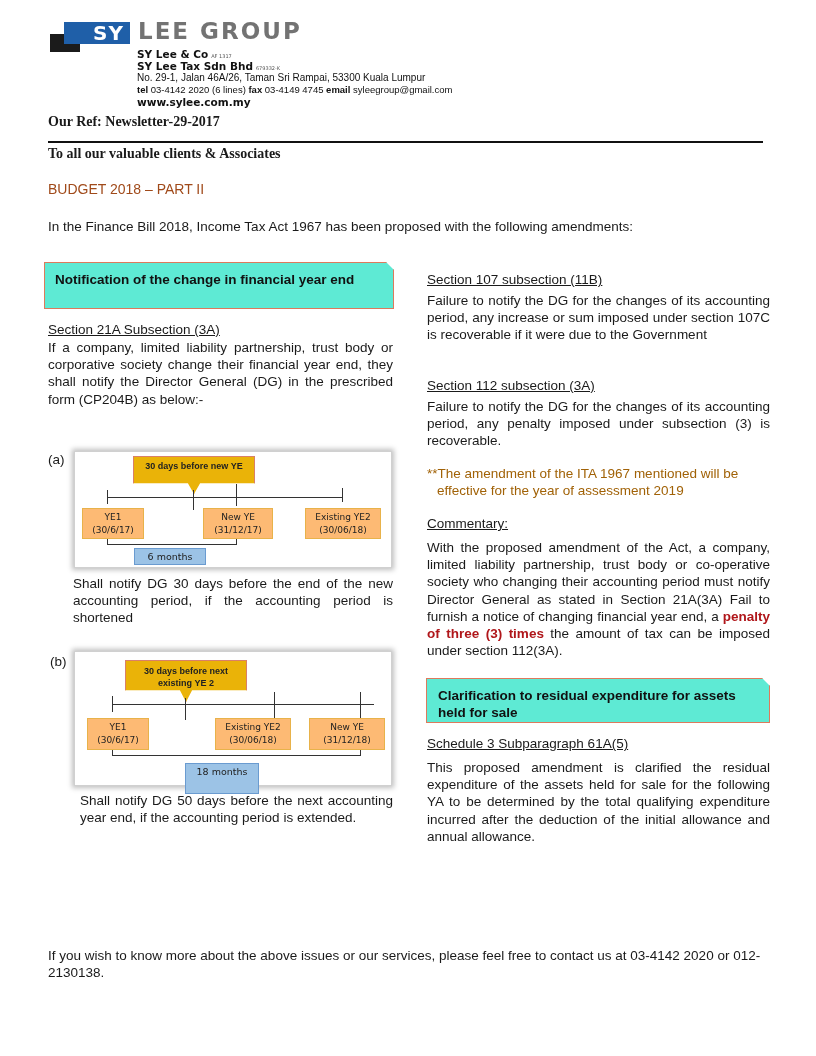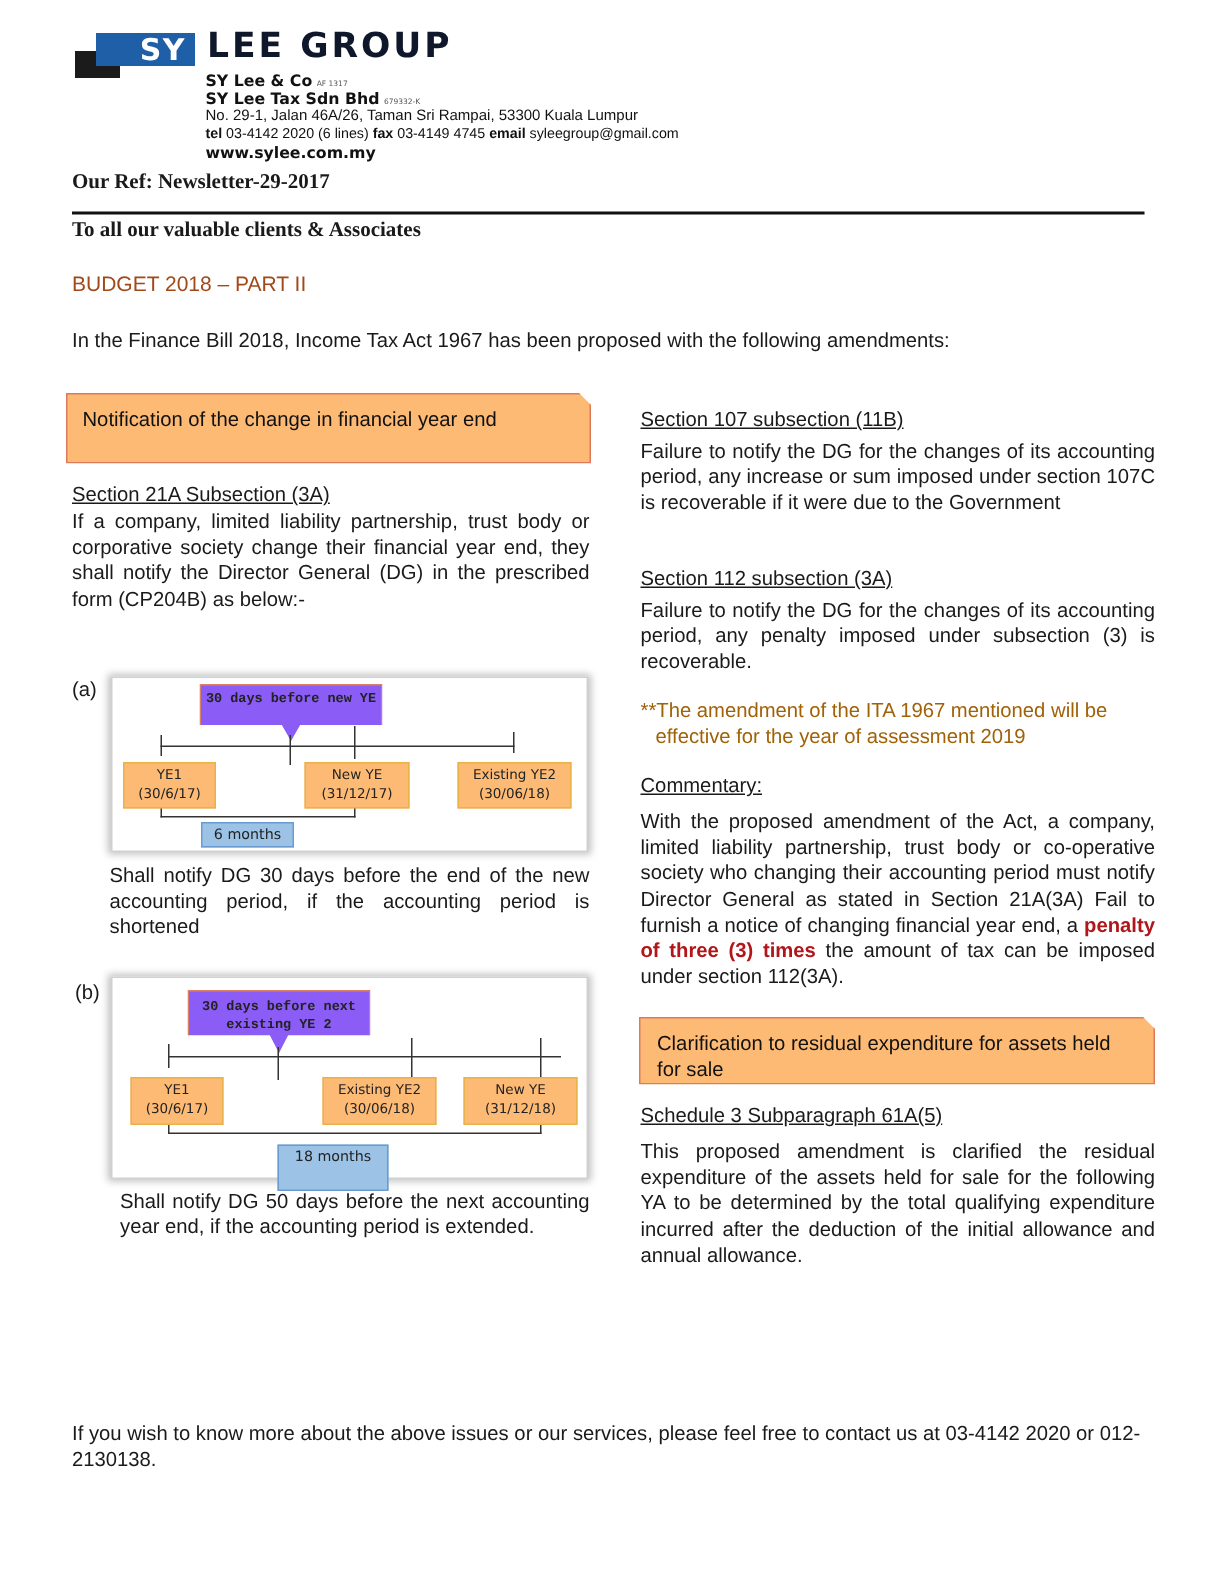--- a/index.html
+++ b/index.html
@@ -6,55 +6,55 @@
   html, body { width: 816px; height: 1056px; background: #ffffff; }
   body { position: relative; font-family: "Liberation Sans", sans-serif; color: #1a1a1a; overflow: hidden; }
 
   
   .logo { position: absolute; left: 50px; top: 22px; width: 82px; height: 30px; }
   .logo .shadow { position: absolute; left: 0; top: 12px; width: 30px; height: 18px; background: #1b1b1b; }
   .logo .blue { position: absolute; left: 14px; top: 0; width: 66px; height: 22px; background: #1f5fa8;
     color: #fff; font-family: "DejaVu Sans", sans-serif; font-weight: bold; font-size: 20px; line-height: 22px;
     text-align: right; padding-right: 6px; letter-spacing: 1px; }
   .brand { position: absolute; left: 138px; top: 18px; font-family: "DejaVu Sans", sans-serif; font-weight: bold;
-    font-size: 23px; letter-spacing: 2px; color: #0f172a; }
+    font-size: 23px; letter-spacing: 2px; color: #737373; }
   .lh-line { position: absolute; left: 137px; font-size: 10px; color: #111; white-space: nowrap; }
   .lh-co { font-family: "DejaVu Sans", sans-serif; font-weight: bold; font-size: 10.5px; }
   .lh-reg { font-size: 5px; color: #555; font-weight: normal; margin-left: 3px; }
   .lh-web { font-family: "DejaVu Sans", sans-serif; font-weight: bold; font-size: 10.5px; }
   .lh-b { font-weight: bold; }
 
   .ref { position: absolute; left: 48px; top: 114px; font-family: "Liberation Serif", serif; font-weight: bold; font-size: 14px; }
   .rule { position: absolute; left: 48px; top: 141px; width: 715px; height: 2px; background: #111; }
   .to { position: absolute; left: 48px; top: 146px; font-family: "Liberation Serif", serif; font-weight: bold; font-size: 14px; }
   .title { position: absolute; left: 48px; top: 181px; font-size: 14px; color: #a04a1a; }
   .intro { position: absolute; left: 48px; top: 219px; font-size: 13.5px; }
 
   
-  .hbox { position: absolute; background: #fdba74; border: 1px solid #dd7a5c;
-    box-shadow: 1px 2px 3px rgba(0,0,0,0.15); font-weight: normal; font-size: 13.5px; color: #111;
+  .hbox { position: absolute; background: #5eead4; border: 1px solid #dd7a5c;
+    box-shadow: 1px 2px 3px rgba(0,0,0,0.15); font-weight: bold; font-size: 13.5px; color: #111;
     clip-path: polygon(0 0, calc(100% - 8px) 0, 100% 8px, 100% 100%, 0 100%); }
   .hbox1 { left: 44px; top: 262px; width: 350px; height: 47px; padding: 9px 10px; }
   .hbox2 { left: 426px; top: 678px; width: 344px; height: 45px; padding: 8px 11px; line-height: 17px; }
 
   .u { text-decoration: underline; font-size: 13.5px; }
   .para { font-size: 13.5px; line-height: 17.2px; text-align: justify; }
 
   .left-sec { position: absolute; left: 48px; top: 322px; width: 345px; }
   .left-sec .para { margin-top: 2px; }
 
   .lbl { position: absolute; font-size: 13.5px; }
 
   
   .diag { position: absolute; background: #fff; border: 1px solid #d0d0d0;
     box-shadow: 0 0 5px 2px rgba(0,0,0,0.25); }
   .diagA { left: 74px; top: 451px; width: 318px; height: 117px; }
   .diagB { left: 74px; top: 651px; width: 318px; height: 135px; }
-  .callout { position: absolute; background: #8b5cf6; border: 1px solid #d98068; color: #222;
-    font-family: Liberation Mono, monospace; font-weight: bold; font-size: 9px; text-align: center; line-height: 12px;
+  .callout { position: absolute; background: #eab308; border: 1px solid #d98068; color: #222;
+    font-family: Liberation Sans, sans-serif; font-weight: bold; font-size: 9px; text-align: center; line-height: 12px;
     clip-path: polygon(0 0, 100% 0, 100% 72%, 55% 72%, 50% 100%, 45% 72%, 0 72%); }
   .tl { position: absolute; height: 1px; background: #333; }
   .tick { position: absolute; width: 1px; background: #333; }
   .ybox { position: absolute; background: #fdba74; border: 1px solid #e8b24a; color: #222;
     font-family: "DejaVu Sans", sans-serif; font-size: 9px; text-align: center; line-height: 13px; padding-top: 2px; }
   .mbox { position: absolute; background: #9cc3e6; border: 1px solid #6a9bd0; color: #222;
     font-family: "DejaVu Sans", sans-serif; font-size: 9.5px; text-align: center; line-height: 15px; }
   .brace { position: absolute; border: 1px solid #333; border-top: none; height: 6px; }
 
   .capA { position: absolute; left: 73px; top: 575px; width: 320px; }
@@ -120,21 +120,21 @@
   </div>
   <div class="ybox" style="left:128px; top:56px; width:70px; height:31px;">
     <div>New YE</div>
     <div>(31/12/17)</div>
   </div>
   <div class="ybox" style="left:230px; top:56px; width:76px; height:31px;">
     <div>Existing YE2</div>
     <div>(30/06/18)</div>
   </div>
   <div class="brace" style="left:32px; top:87px; width:130px;"></div>
-  <div class="mbox" style="left:59px; top:96px; width:62px; height:17px;">6 months</div>
+  <div class="mbox" style="left:59px; top:96px; width:72px; height:17px;">6 months</div>
 </div>
 <div class="para capA">Shall notify DG 30 days before the end of the new accounting period, if the accounting period is shortened</div>
 
 <div class="lbl" style="left:50px; top:654px;">(b)</div>
 <div class="diag diagB">
   <div class="callout" style="left:50px; top:8px; width:122px; height:42px; padding-top:4px;">30 days before next existing YE 2</div>
   <div class="tl" style="left:37px; top:52px; width:262px;"></div>
   <div class="tick" style="left:37px; top:44px; height:16px;"></div>
   <div class="tick" style="left:110px; top:46px; height:22px;"></div>
   <div class="tick" style="left:199px; top:40px; height:26px;"></div>

